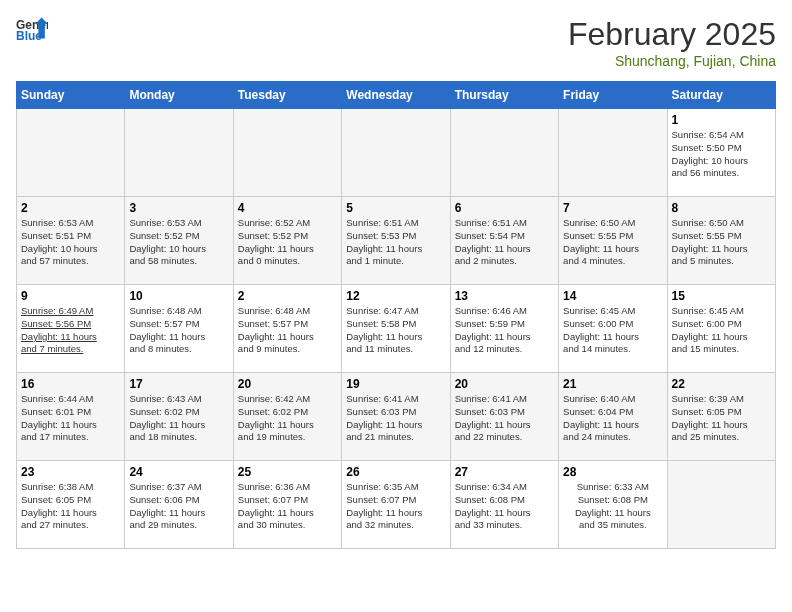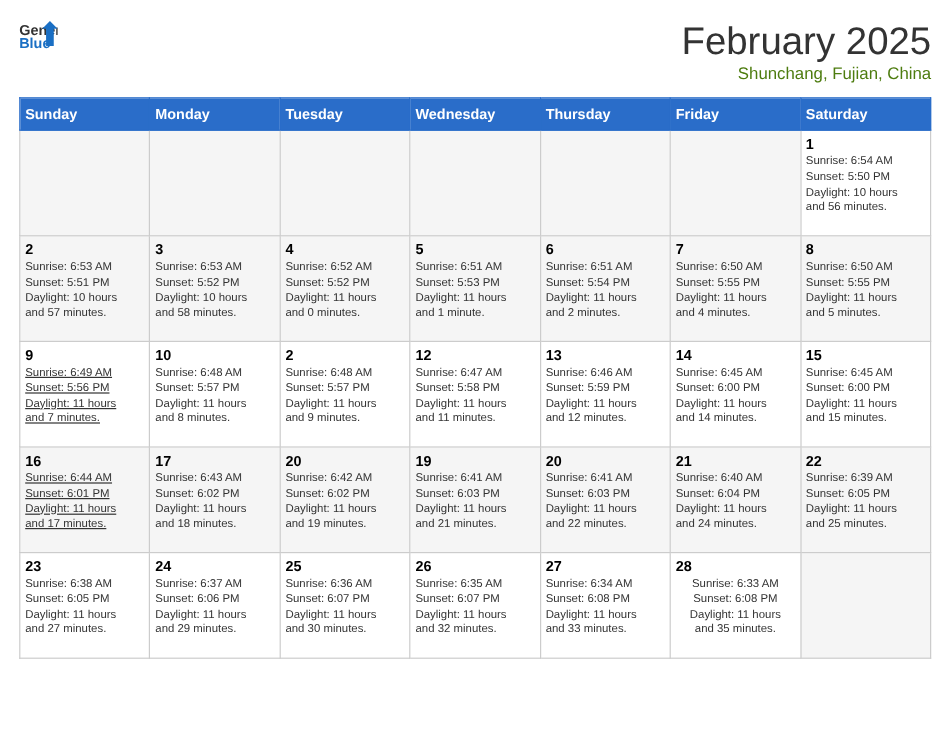--- a/index.html
+++ b/index.html
@@ -226,21 +226,21 @@
           <span class="day-num">15</span>
           <div class="day-info" style="white-space: pre-line;">Sunrise: 6:45 AM
 Sunset: 6:00 PM
 Daylight: 11 hours
 and 15 minutes.</div>
         </td>
       </tr>
       <tr>
         <td>
           <span class="day-num">16</span>
-          <div class="day-info" style="white-space: pre-line; text-decoration: underline;">Sunrise: 6:44 AM
+          <div class="day-info" style="white-space: pre-line;">Sunrise: 6:44 AM
 Sunset: 6:01 PM
 Daylight: 11 hours
 and 17 minutes.</div>
         </td>
         <td>
           <span class="day-num">17</span>
           <div class="day-info" style="white-space: pre-line;">Sunrise: 6:43 AM
 Sunset: 6:02 PM
 Daylight: 11 hours
 and 18 minutes.</div>

